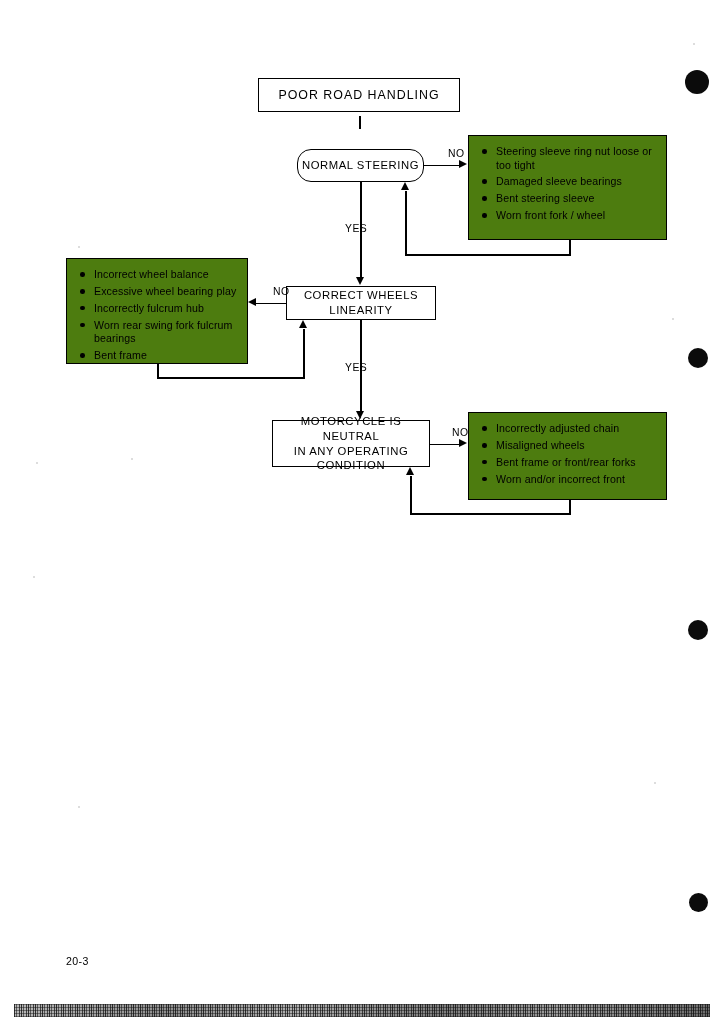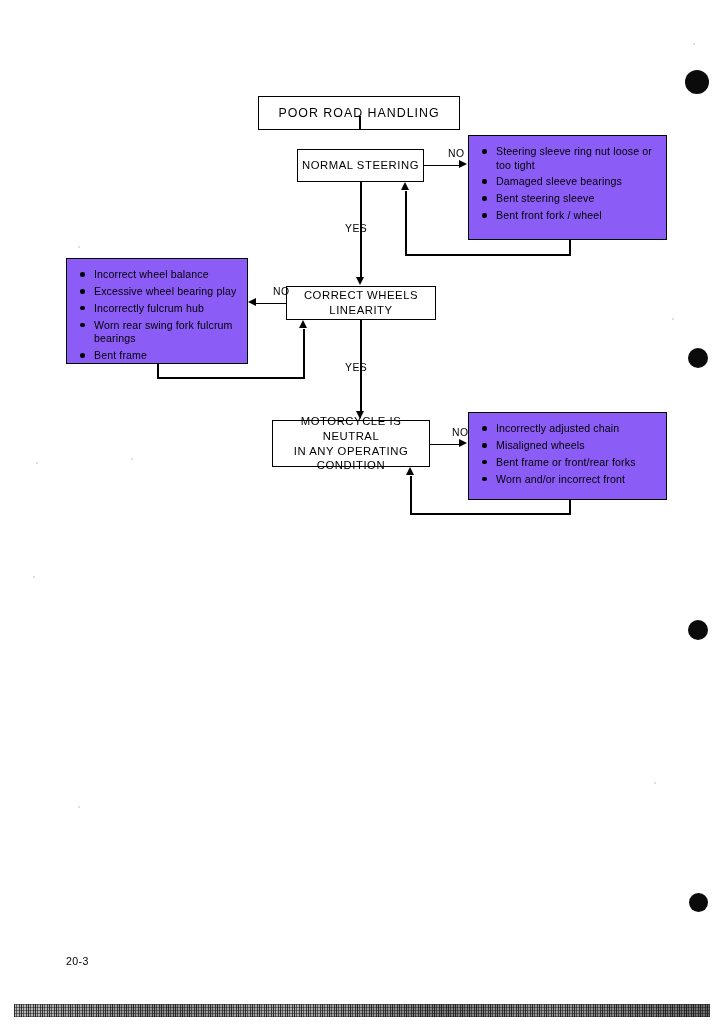--- a/index.html
+++ b/index.html
@@ -20,21 +20,21 @@
   }
   .box .txt{
     font-size:11.3px;letter-spacing:.55px;line-height:1.30;
     white-space:pre-line;
   }
   #title-box .txt{font-size:12.4px;letter-spacing:1.0px;}
 
   
   .listbox{
     position:absolute;box-sizing:border-box;
-    border:1.6px solid #000;background:#8b5cf6;
+    border:1.6px solid #000;background:#4d7c0f;
     padding:9px 8px 8px 12px;
   }
   .listbox ul{list-style:none;margin:0;padding:0;}
   .listbox li{
     position:relative;
     font-size:10.6px;line-height:1.28;
     padding-left:15px;margin-bottom:3.4px;
     letter-spacing:.12px;
   }
   .listbox li::before{
@@ -78,41 +78,41 @@
         rgba(0,0,0,.55) 62%, rgba(0,0,0,.42) 78%, rgba(0,0,0,.62) 100%);
   }
   
   .speck{position:absolute;background:rgba(0,0,0,.18);width:2px;height:2px;border-radius:50%;}
 </style>
 </head>
 <body>
 
 <div class="page">
 
-  <div class="box" id="title-box" style="left:258px;top:96px;width:202px;height:34px;">
+  <div class="box" id="title-box" style="left:258px;top:78px;width:202px;height:34px;">
     <span class="txt">POOR ROAD HANDLING</span>
   </div>
 
   <div class="ln lnv" style="left:359px;top:116px;height:12px;"></div>
   <div class="ln lnh" style="left:359px;top:127px;width:2px;"></div>
 
-  <div class="box" style="left:297px;top:149px;width:127px;height:33px;">
+  <div class="box" style="left:297px;top:149px;width:127px;height:33px;border-radius:14px;">
     <span class="txt">NORMAL STEERING</span>
   </div>
 
   <div class="ln lnh" style="left:424px;top:164.5px;width:38px;"></div>
   <div class="ar ar-r" style="left:459px;top:160.3px;"></div>
   <div class="elabel" style="left:433px;top:148px;">NO</div>
 
   <div class="listbox" style="left:468px;top:135px;width:199px;height:105px;">
     <ul>
       <li>Steering sleeve ring nut loose or too tight</li>
       <li>Damaged sleeve bearings</li>
       <li>Bent steering sleeve</li>
-      <li>Bent front fork / wheel</li>
+      <li>Worn front fork / wheel</li>
     </ul>
   </div>
 
   <div class="ln lnv" style="left:569px;top:240px;height:15px;"></div>
   <div class="ln lnh" style="left:405px;top:254px;width:166px;"></div>
   <div class="ln lnv" style="left:405px;top:191px;height:64px;"></div>
   <div class="ar ar-u" style="left:401.2px;top:182px;"></div>
 
   <div class="ln lnv" style="left:360px;top:182px;height:95px;"></div>
   <div class="ar ar-d" style="left:356.2px;top:277px;"></div>

